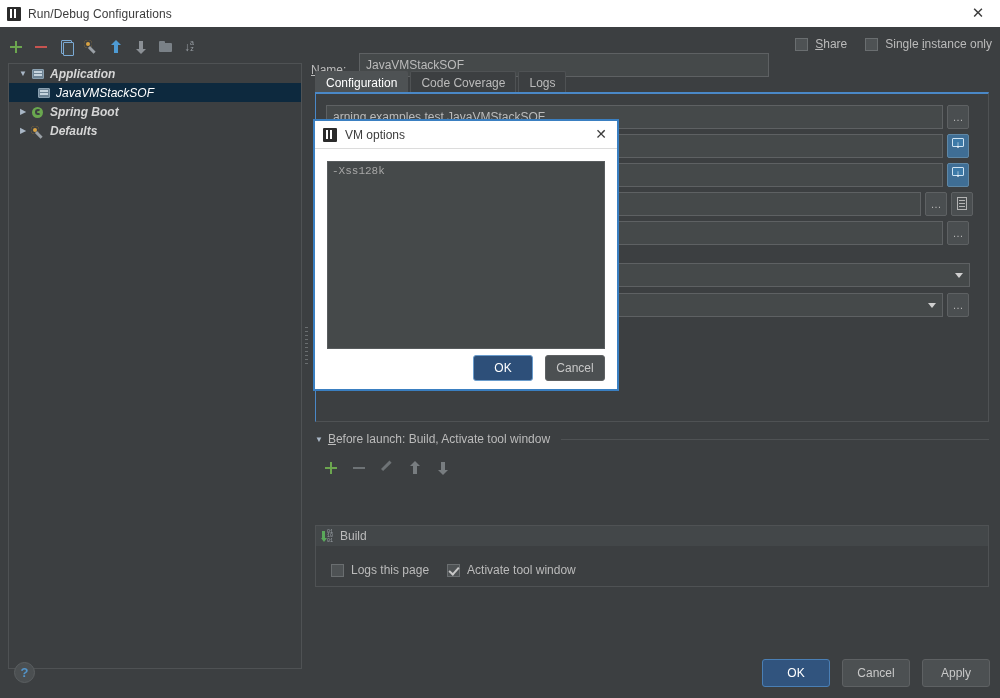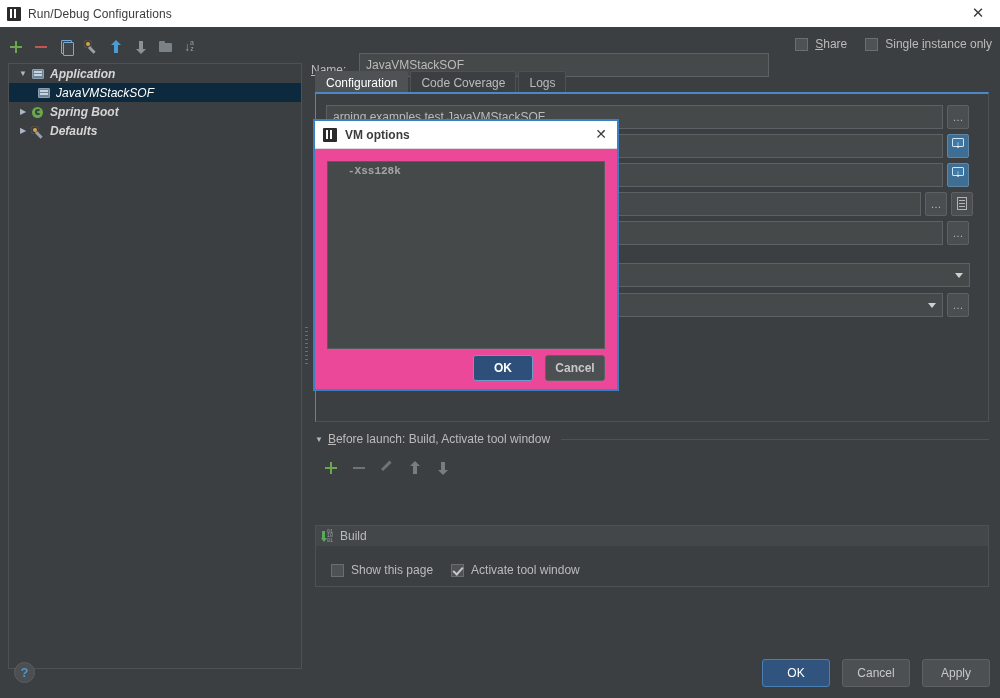--- a/index.html
+++ b/index.html
@@ -436,22 +436,21 @@
     box-sizing: border-box;
   }
 
   
   .modal {
     position: absolute;
     left: 313px; top: 92px;
     width: 306px; height: 272px;
     border: 2px solid #3a7fc1;
     box-sizing: border-box;
-    background: #ec4899;
-    font-weight: bold;
+    background: #ffffff;
   }
   .modal-title {
     height: 27px; background: #ffffff;
     display: flex; align-items: center;
     border-bottom: 1px solid #dcdcdc;
     position: relative;
   }
   .modal-title .tb-logo { margin-left: 8px; margin-right: 8px; }
   .modal-title .mt-text { font-size: 12px; color: #3c3c3c; }
   .modal-title .mt-close {
@@ -461,21 +460,21 @@
   }
   .modal-body { position: relative; width: 100%; height: 243px; }
   .vm-textarea {
     position: absolute; left: 12px; top: 12px;
     width: 278px; height: 188px;
     background: #45494a;
     border: 1px solid #585c5e; box-sizing: border-box;
     color: #a6a6a6;
     font-family: "Liberation Mono", monospace;
     font-size: 11px;
-    padding: 3px 20px;
+    padding: 3px 4px;
     white-space: pre-wrap;
   }
   .modal-buttons {
     position: absolute; right: 12px; bottom: 11px;
     display: flex; align-items: center; gap: 12px;
   }
   .modal-buttons .btn { min-width: 60px; height: 26px; }
   .modal-buttons .btn.primary {
     background: #2d4f79; border-color: #6a9ccc;
     box-shadow: 0 0 0 1px #2b4straight;
@@ -627,21 +626,21 @@
           <span class="ic-build">
               <span class="bits">01<br>10<br>01</span>
             </span>
           <span>Build</span>
         </div>
       </div>
 
       <div class="bl-checks">
         <span class="chk">
           <span class="box"></span>
-          <span>Show this page</span>
+          <span>Logs this page</span>
         </span>
         <span class="chk">
           <span class="box checked"></span>
           <span>Activate tool window</span>
         </span>
       </div>
 
     </div>
 
     <div class="help">?</div>

